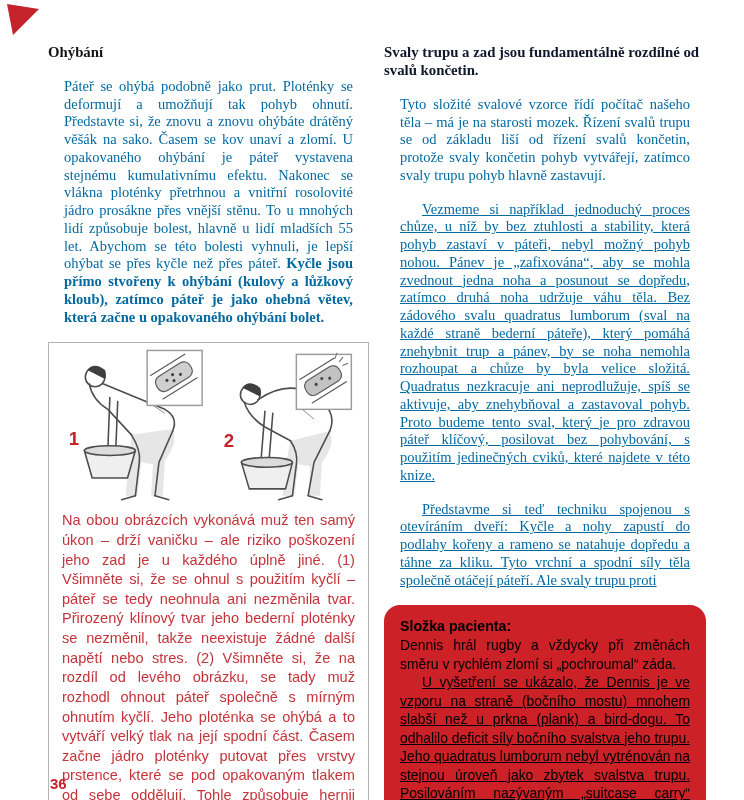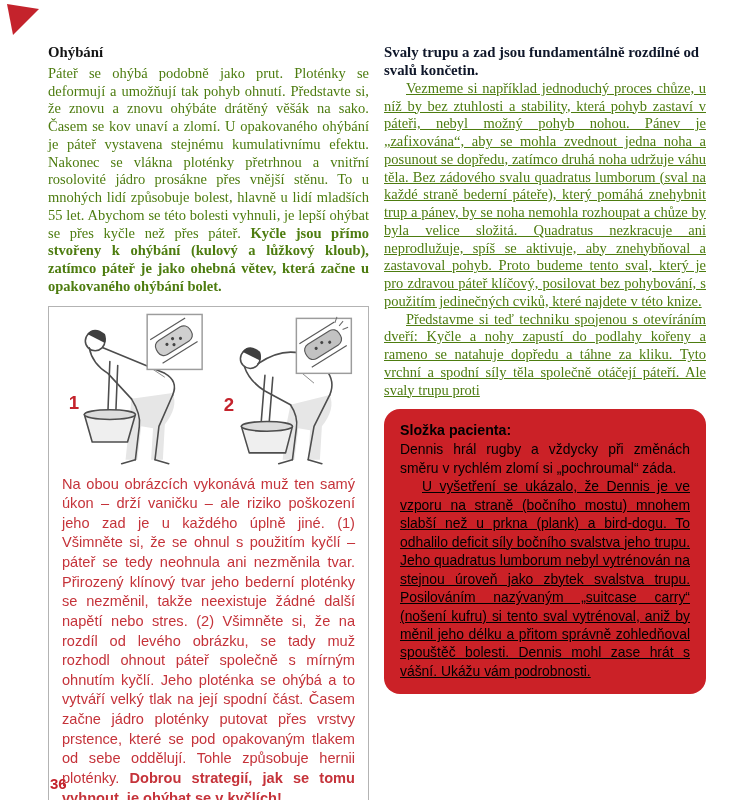--- a/index.html
+++ b/index.html
@@ -11,21 +11,21 @@
   .corner-mark { position:absolute; left:0; top:0; width:48px; height:44px; }
 
   .col-left  { position:absolute; left:48px;  top:44px; width:321px; }
   .col-right { position:absolute; left:384px; top:44px; width:322px; }
 
   .heading {
     font:bold 14.8px/1.2 "Liberation Serif", serif; margin:0 0 3px 0; color:#141414;
   }
   .body-text {
     font:14.5px/1.225 "Liberation Serif", serif; text-align:justify;
-    margin:0; color:#4d7c0f;
+    margin:16px; color:#0369a1;
   }
   .body-text b { font-weight:bold; }
   .indent { text-indent:22px;text-decoration:underline; }
 
   .figure-box {
     margin-top:10px; border:1px solid #b3b3b3; background:#ffffff;
   }
   .figure-box svg { display:block; width:320px; height:162px; margin:4px auto 0 auto; }
   .figure-caption {
     font:14.6px/1.345 "Liberation Sans", sans-serif; text-align:justify;
@@ -124,20 +124,21 @@
           </g>
         </g>
         <text class="fig-label" x="178" y="100" fill="#c4232c">2</text>
       </svg>
       <p class="figure-caption"><span>Na obou obrázcích vykonává muž ten samý úkon – drží vaničku – ale riziko poškození jeho zad je u každého úplně jiné. (1) Všimněte si, že se ohnul s použitím kyčlí – páteř se tedy neohnula ani nezměnila tvar. Přirozený klínový tvar jeho bederní ploténky se nezměnil, takže neexistuje žádné další napětí nebo stres. (2) Všimněte si, že na rozdíl od levého obrázku, se tady muž rozhodl ohnout páteř společně s mírným ohnutím kyčlí. Jeho ploténka se ohýbá a to vytváří velký tlak na její spodní část. Časem začne jádro ploténky putovat přes vrstvy prstence, které se pod opakovaným tlakem od sebe oddělují. Tohle způsobuje hernii ploténky. </span><b>Dobrou strategií, jak se tomu vyhnout, je ohýbat se v kyčlích!</b></p>
     </div>
   </div>
 
   <div class="col-right">
     <h3 class="rheading">Svaly trupu a zad jsou fundamentálně rozdílné od svalů končetin.</h3>
+    <p class="body-text">Tyto složité svalové vzorce řídí počítač našeho těla – má je na starosti mozek. Řízení svalů trupu se od základu liší od řízení svalů končetin, protože svaly končetin pohyb vytvářejí, zatímco svaly trupu pohyb hlavně zastavují.</p>
     <p class="body-text indent">Vezmeme si například jednoduchý proces chůze, u níž by bez ztuhlosti a stability, která pohyb zastaví v páteři, nebyl možný pohyb nohou. Pánev je „zafixována“, aby se mohla zvednout jedna noha a posunout se dopředu, zatímco druhá noha udržuje váhu těla. Bez zádového svalu quadratus lumborum (sval na každé straně bederní páteře), který pomáhá znehybnit trup a pánev, by se noha nemohla rozhoupat a chůze by byla velice složitá. Quadratus nezkracuje ani neprodlužuje, spíš se aktivuje, aby znehybňoval a zastavoval pohyb. Proto budeme tento sval, který je pro zdravou páteř klíčový, posilovat bez pohybování, s použitím jedinečných cviků, které najdete v této knize.</p>
     <p class="body-text indent">Představme si teď techniku spojenou s otevíráním dveří: Kyčle a nohy zapustí do podlahy kořeny a rameno se natahuje dopředu a táhne za kliku. Tyto vrchní a spodní síly těla společně otáčejí páteří. Ale svaly trupu proti</p>
 
     <div class="patient-box">
       <p><strong class="patient-title">Složka pacienta:</strong><span>Dennis hrál rugby a vždycky při změnách směru v rychlém zlomí si „pochroumal“ záda.</span></p>
       <p class="indent">U vyšetření se ukázalo, že Dennis je ve vzporu na straně (bočního mostu) mnohem slabší než u prkna (plank) a bird-dogu. To odhalilo deficit síly bočního svalstva jeho trupu. Jeho quadratus lumborum nebyl vytrénován na stejnou úroveň jako zbytek svalstva trupu. Posilováním nazývaným „suitcase carry“ (nošení kufru) si tento sval vytrénoval, aniž by měnil jeho délku a přitom správně zohledňoval spouštěč bolesti. Dennis mohl zase hrát s vášní. Ukážu vám podrobnosti.</p>
     </div>
   </div>
 
   <div class="page-number">36</div>

